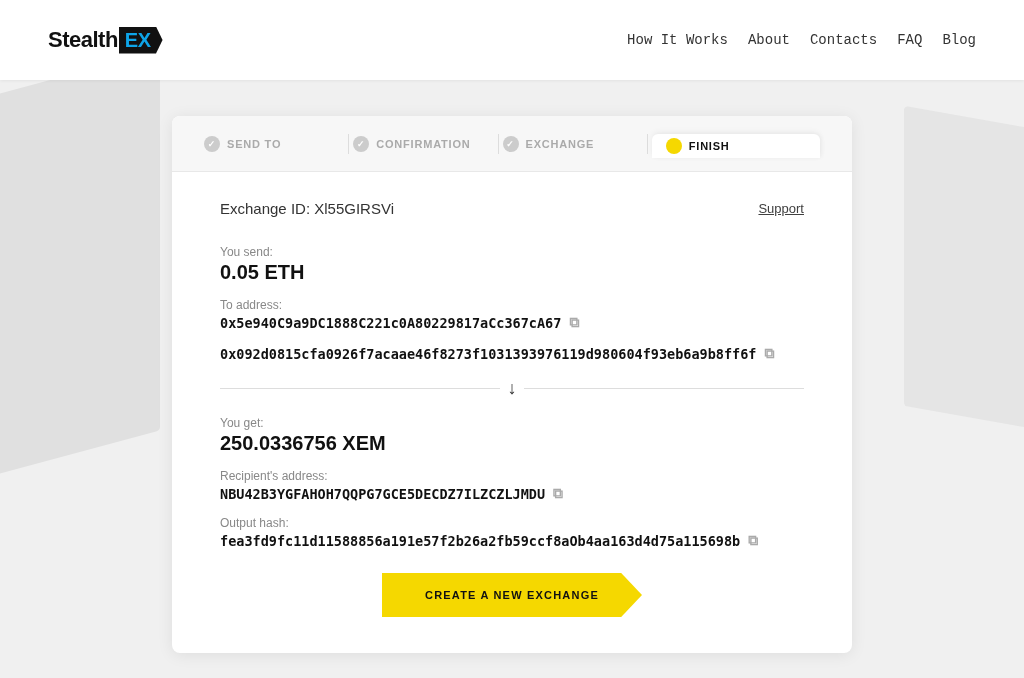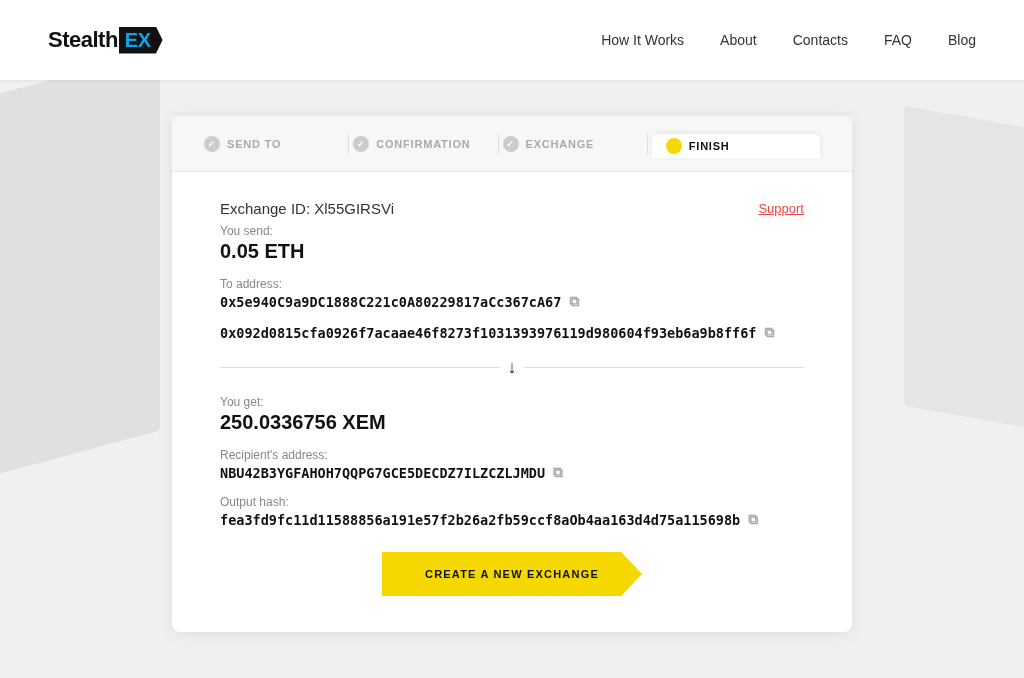--- a/index.html
+++ b/index.html
@@ -62,21 +62,22 @@
       padding: 2px 6px;
       margin-left: 1px;
       font-size: 20px;
       font-weight: 900;
       clip-path: polygon(0 0, 85% 0, 100% 50%, 85% 100%, 0 100%);
       padding-right: 12px;
     }
     nav {
       display: flex;
       align-items: flex-end;
-      gap: 36px;
+      gap: 20px;
+      font-family: Liberation Mono, monospace;
     }
     nav a {
       text-decoration: none;
       color: #333;
       font-size: 14px;
       font-weight: 500;
     }
 
     
     main {
@@ -152,30 +153,30 @@
     
     .card-body {
       padding: 28px 48px 36px;
       position: relative;
     }
 
     .exchange-id-row {
       display: flex;
       justify-content: space-between;
       align-items: center;
-      margin-bottom: 7px;
+      margin-bottom: 28px;
     }
     .exchange-id {
       font-size: 15px;
       color: #333;
       font-weight: 400;
     }
     .support-link {
       font-size: 13px;
-      color: #ef4444;
+      color: #404040;
       text-decoration: underline;
       cursor: pointer;
     }
 
     .field-label {
       font-size: 12px;
       color: #888;
       margin-bottom: 2px;
       font-weight: 400;
     }

